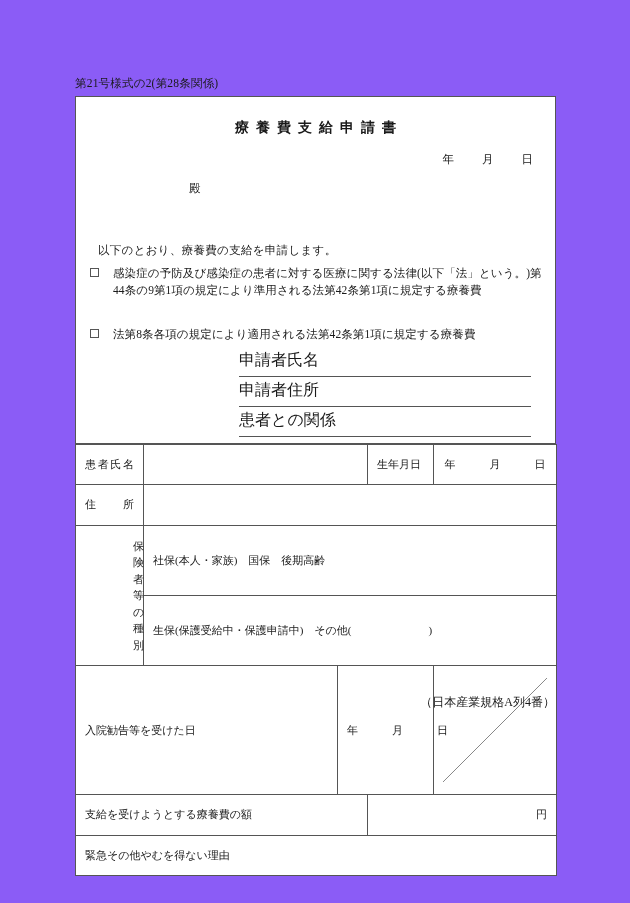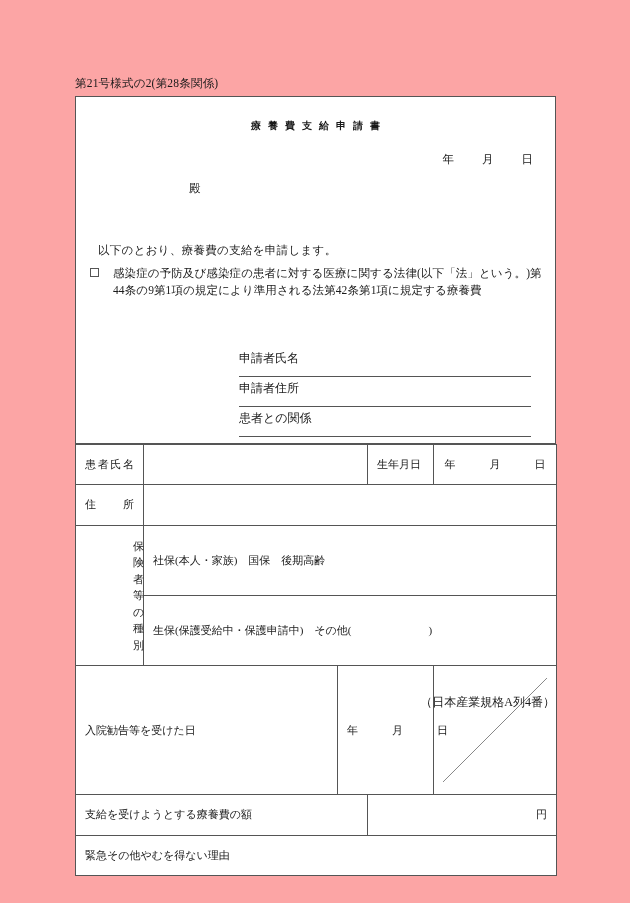--- a/index.html
+++ b/index.html
@@ -13,21 +13,21 @@
     position: relative;
     font-family: "Liberation Serif", "DejaVu Serif", serif;
     color: #1a1a1a;
     overflow: hidden;
   }
 
   .page {
     position: absolute;
     left: 0; top: 0;
     width: 630px; height: 903px;
-    background: #fca5a5;
+    background: #8b5cf6;
   }
 
   
   .form-no {
     position: absolute;
     left: 75px;
     top: 76px;
     font-size: 11.5px;
     letter-spacing: 0.2px;
     white-space: nowrap;
@@ -43,21 +43,21 @@
     border: 1px solid #555;
     box-sizing: border-box;
     background: #fff;
   }
 
   .doc-title {
     position: absolute;
     left: 0; right: 0;
     top: 22px;
     text-align: center;
-    font-size: 10px;
+    font-size: 14px;
     letter-spacing: 7px;
     text-indent: 7px;
     font-weight: 600;
   }
 
   .date-line {
     position: absolute;
     right: 22px;
     top: 55px;
     font-size: 11.5px;
@@ -119,21 +119,21 @@
   }
   .sig-row {
     position: relative;
     height: 29px;
     border-bottom: 1px solid #555;
   }
   .sig-row span {
     position: absolute;
     left: 0;
     top: 3px;
-    font-size: 12px;
+    font-size: 16px;
   }
 
   
   .tbl {
     position: absolute;
     left: 75px;
     top: 444px;
     width: 481px;
     border-collapse: collapse;
     table-layout: fixed;
@@ -198,20 +198,24 @@
     </div>
 
     <div class="dono">殿</div>
 
     <div class="lead">以下のとおり、療養費の支給を申請します。</div>
 
     <div class="chk-list">
       <div class="chk-row">
         <span class="chk-box"></span>
         <span class="chk-text">感染症の予防及び感染症の患者に対する医療に関する法律(以下「法」という。)第44条の9第1項の規定により準用される法第42条第1項に規定する療養費</span>
+      </div>
+      <div class="chk-row">
+        <span class="chk-box"></span>
+        <span class="chk-text">法第8条各項の規定により適用される法第42条第1項に規定する療養費</span>
       </div>
     </div>
 
     <div class="sig-block">
       <div class="sig-row">
         <span>申請者氏名</span>
       </div>
       <div class="sig-row">
         <span>申請者住所</span>
       </div>

